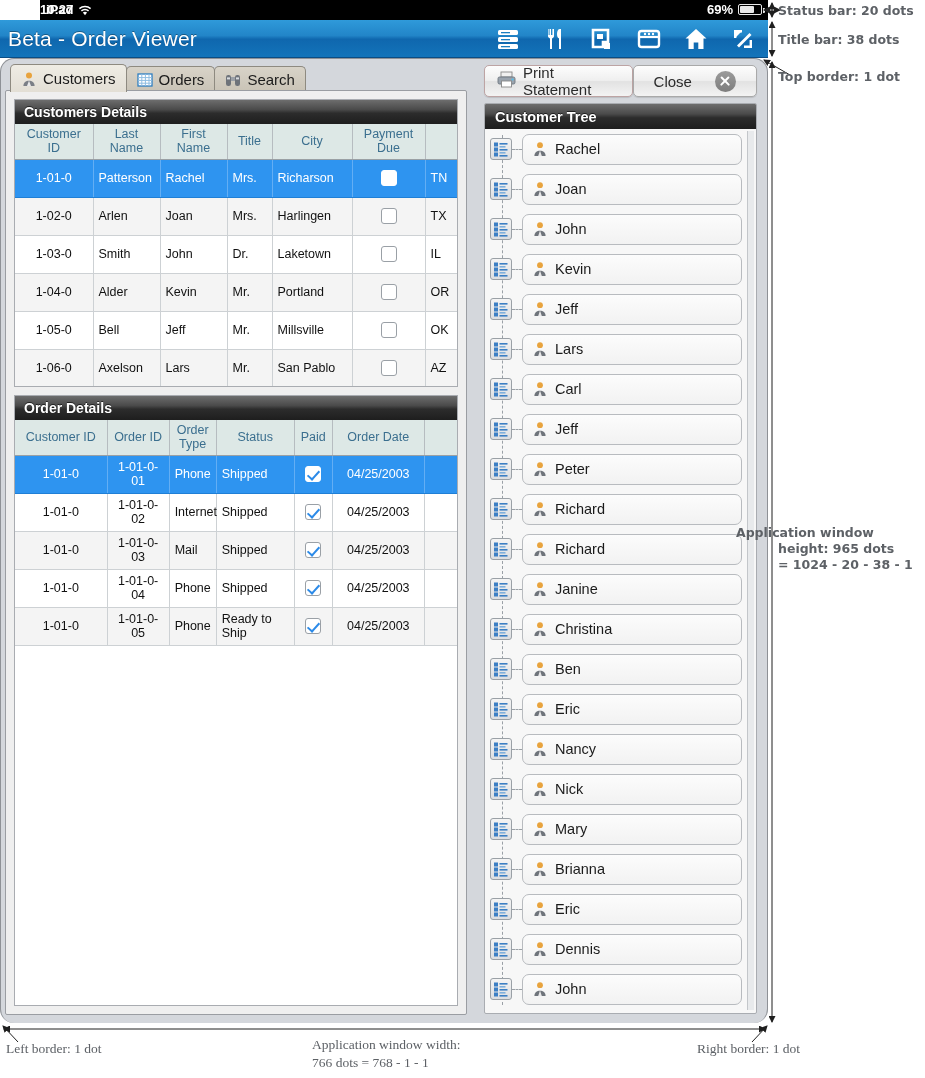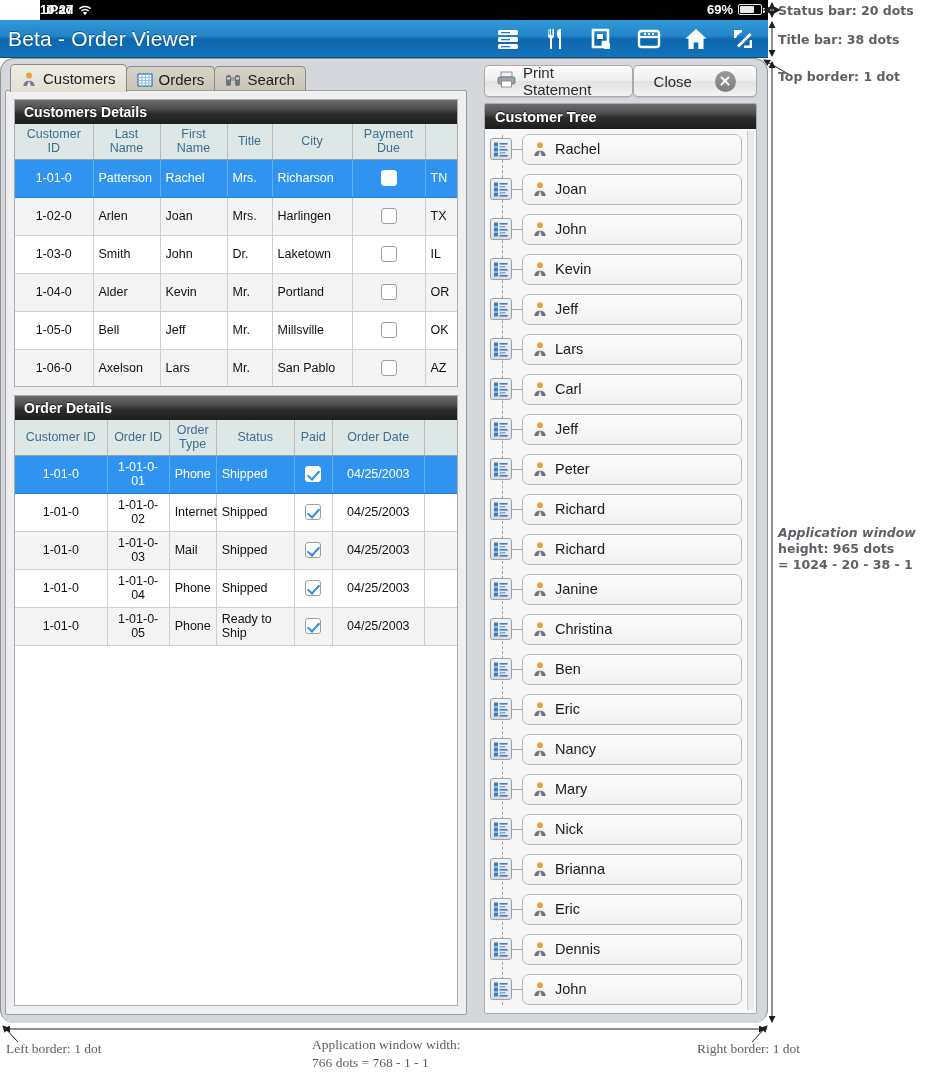--- a/index.html
+++ b/index.html
@@ -814,42 +814,42 @@
                       <rect x="8.5" y="13" width="6" height="1.6" fill="#7fb0dc"></rect>
                       <rect x="8.5" y="16" width="8" height="1.6" fill="#3c7fc4"></rect>
                     </svg></span>
                   <span class="dash"></span>
                   <span class="nodebox">
                     <span class="pericon"><svg width="16" height="16" viewBox="0 0 16 16">
                         <circle cx="8" cy="4.2" r="2.9" fill="#e8a33d"></circle>
                         <path d="M2.4 15c0-3.3 2.5-5.2 5.6-5.2S13.6 11.7 13.6 15z" fill="#6f747b"></path>
                         <path d="M8 9.6 6.2 15h3.6z" fill="#e9e9ea"></path>
                       </svg></span>
+                    <span>Nick</span>
+                  </span>
+                </div>
+                <div class="treeitem">
+                  <span class="expicon"><svg width="20" height="20" viewBox="0 0 20 20">
+                      <rect x="3" y="3.5" width="4" height="4" fill="#3c7fc4"></rect>
+                      <rect x="3" y="8.5" width="4" height="4" fill="#3c7fc4"></rect>
+                      <rect x="3" y="13.5" width="4" height="4" fill="#3c7fc4"></rect>
+                      <rect x="8.5" y="4" width="8" height="1.6" fill="#3c7fc4"></rect>
+                      <rect x="8.5" y="7" width="6" height="1.6" fill="#7fb0dc"></rect>
+                      <rect x="8.5" y="10" width="8" height="1.6" fill="#3c7fc4"></rect>
+                      <rect x="8.5" y="13" width="6" height="1.6" fill="#7fb0dc"></rect>
+                      <rect x="8.5" y="16" width="8" height="1.6" fill="#3c7fc4"></rect>
+                    </svg></span>
+                  <span class="dash"></span>
+                  <span class="nodebox">
+                    <span class="pericon"><svg width="16" height="16" viewBox="0 0 16 16">
+                        <circle cx="8" cy="4.2" r="2.9" fill="#e8a33d"></circle>
+                        <path d="M2.4 15c0-3.3 2.5-5.2 5.6-5.2S13.6 11.7 13.6 15z" fill="#6f747b"></path>
+                        <path d="M8 9.6 6.2 15h3.6z" fill="#e9e9ea"></path>
+                      </svg></span>
                     <span>Mary</span>
-                  </span>
-                </div>
-                <div class="treeitem">
-                  <span class="expicon"><svg width="20" height="20" viewBox="0 0 20 20">
-                      <rect x="3" y="3.5" width="4" height="4" fill="#3c7fc4"></rect>
-                      <rect x="3" y="8.5" width="4" height="4" fill="#3c7fc4"></rect>
-                      <rect x="3" y="13.5" width="4" height="4" fill="#3c7fc4"></rect>
-                      <rect x="8.5" y="4" width="8" height="1.6" fill="#3c7fc4"></rect>
-                      <rect x="8.5" y="7" width="6" height="1.6" fill="#7fb0dc"></rect>
-                      <rect x="8.5" y="10" width="8" height="1.6" fill="#3c7fc4"></rect>
-                      <rect x="8.5" y="13" width="6" height="1.6" fill="#7fb0dc"></rect>
-                      <rect x="8.5" y="16" width="8" height="1.6" fill="#3c7fc4"></rect>
-                    </svg></span>
-                  <span class="dash"></span>
-                  <span class="nodebox">
-                    <span class="pericon"><svg width="16" height="16" viewBox="0 0 16 16">
-                        <circle cx="8" cy="4.2" r="2.9" fill="#e8a33d"></circle>
-                        <path d="M2.4 15c0-3.3 2.5-5.2 5.6-5.2S13.6 11.7 13.6 15z" fill="#6f747b"></path>
-                        <path d="M8 9.6 6.2 15h3.6z" fill="#e9e9ea"></path>
-                      </svg></span>
-                    <span>Nick</span>
                   </span>
                 </div>
                 <div class="treeitem">
                   <span class="expicon"><svg width="20" height="20" viewBox="0 0 20 20">
                       <rect x="3" y="3.5" width="4" height="4" fill="#3c7fc4"></rect>
                       <rect x="3" y="8.5" width="4" height="4" fill="#3c7fc4"></rect>
                       <rect x="3" y="13.5" width="4" height="4" fill="#3c7fc4"></rect>
                       <rect x="8.5" y="4" width="8" height="1.6" fill="#3c7fc4"></rect>
                       <rect x="8.5" y="7" width="6" height="1.6" fill="#7fb0dc"></rect>
                       <rect x="8.5" y="10" width="8" height="1.6" fill="#3c7fc4"></rect>
@@ -963,21 +963,21 @@
 
     <line x1="752" y1="1042" x2="767" y2="1026" stroke="#1f1f1f" stroke-width="1" marker-end="url(#ah)"></line>
   </svg>
 
   <div class="gline" style="left:777px;top:10px;width:146px;height:1px;background:#1f1f1f;opacity:0"></div>
 
   <div class="ann" style="left:778px;top:3px;">Status bar: 20 dots</div>
   <div class="ann" style="left:778px;top:32px;">Title bar: 38 dots</div>
   <div class="ann" style="left:778px;top:69px;">Top border: 1 dot</div>
 
-  <div class="ann" style="left:778px;top:525px;font-style:italic;"><span>Application window</span></div>
+  <div class="ann" style="left:736px;top:525px;"><span>Application window</span></div>
   <div class="ann" style="left:778px;top:541px;">height: 965 dots</div>
   <div class="ann" style="left:778px;top:557px;">= 1024 - 20 - 38 - 1</div>
 
   <div class="ann light" style="left:6px;top:1041px;">Left border: 1 dot</div>
   <div class="ann light" style="left:312px;top:1037px;">Application window width:</div>
   <div class="ann light" style="left:312px;top:1055px;">766 dots = 768 - 1 - 1</div>
   <div class="ann light" style="left:697px;top:1041px;">Right border: 1 dot</div>
 
 </div>
 

